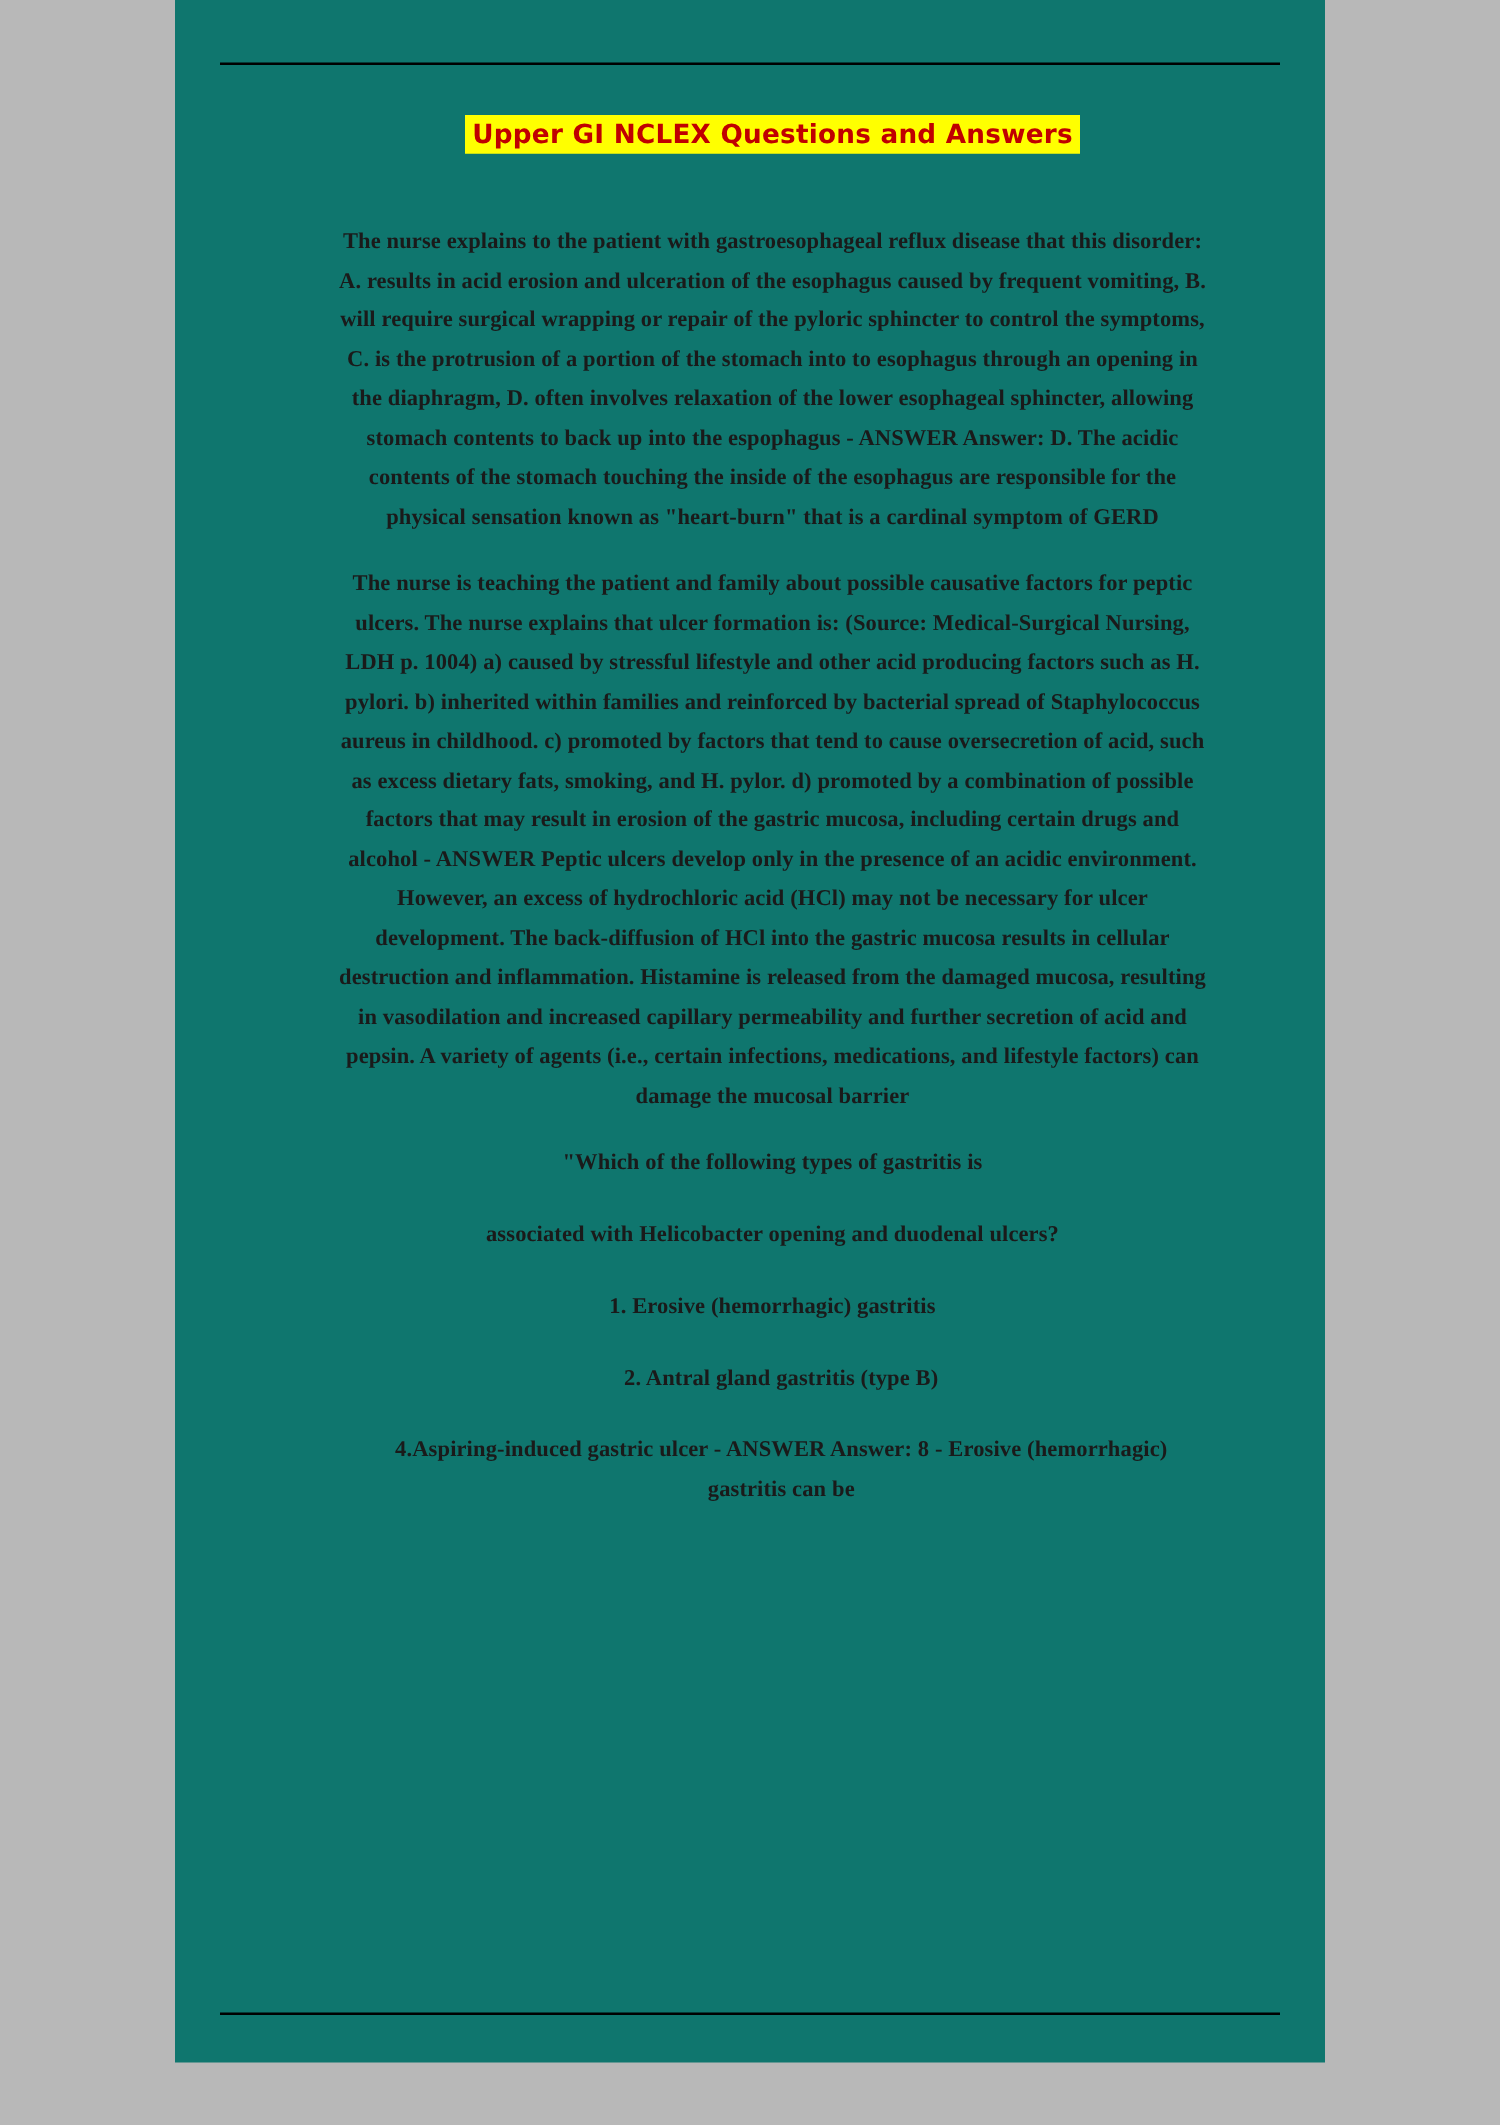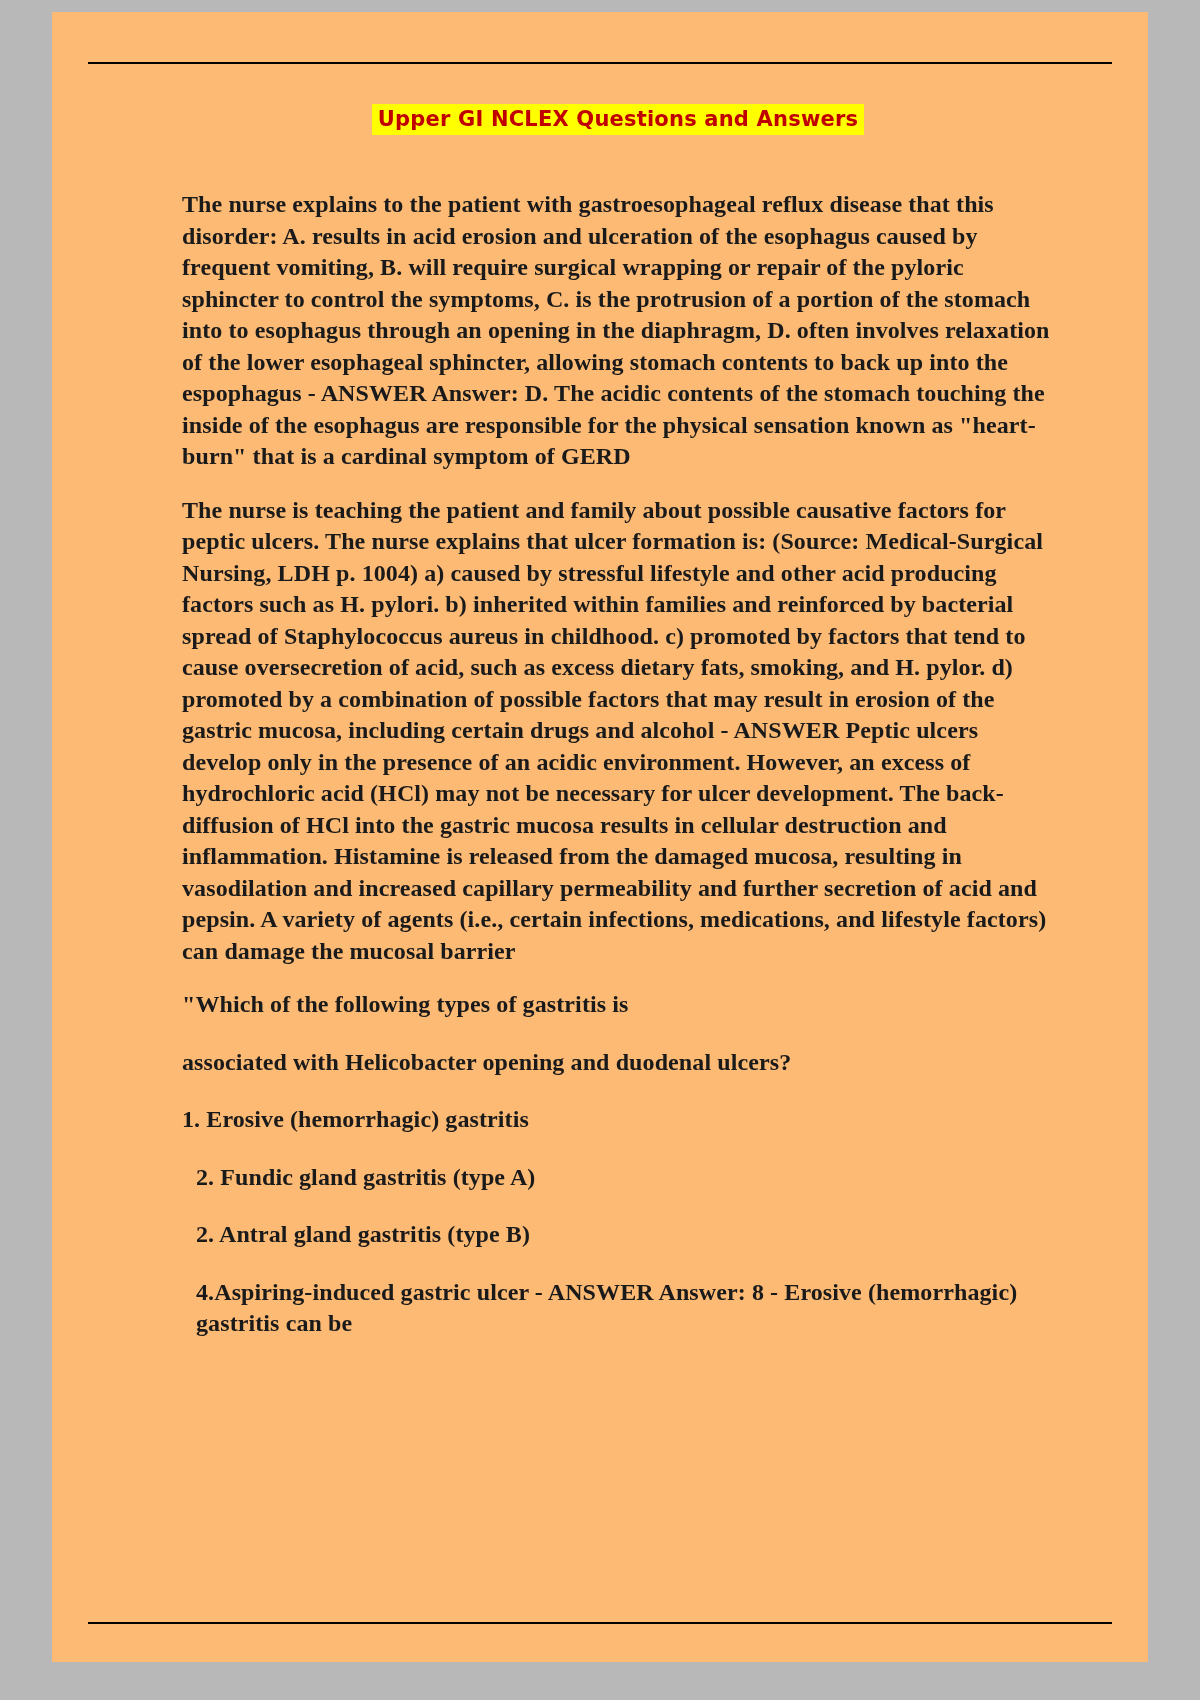--- a/index.html
+++ b/index.html
@@ -7,24 +7,24 @@
     padding: 0;
     background: #b8b8b8;
   }
   body {
     width: 1200px;
     height: 1700px;
     font-family: "Liberation Serif", serif;
   }
   .page {
     position: relative;
-    width: 1096px;
+    width: 920px;
     height: 1650px;
-    margin: 12px auto;
-    background: #fdba74;
+    margin: 0 auto;
+    background: #0f766e;
     box-sizing: border-box;
   }
   .rule-top {
     position: absolute;
     left: 36px;
     right: 36px;
     top: 50px;
     border-top: 2px solid #000;
   }
   .rule-bottom {
@@ -48,26 +48,26 @@
     font-size: 21px;
     color: #c00000;
     margin: 0 0 58px 0;
   }
   .doc-title span.hl {
     background: #ffff00;
     padding: 3px 6px 4px 6px;
     letter-spacing: 0.2px;
   }
   p.para {
-    font-size: 24px;
+    font-size: 18px;
     line-height: 31.5px;
     font-weight: bold;
     color: #1a1a1a;
     margin: 0 0 22px 0;
-    text-align: left;
+    text-align: center;
     letter-spacing: 0.1px;
   }
   p.short {
     margin-bottom: 26px;
   }
   p.indent1 {
     padding-left: 14px;
   }
   p.list-item {
     margin-bottom: 26px;
@@ -89,21 +89,20 @@
     <p class="para">The nurse explains to the patient with gastroesophageal reflux disease that this disorder: A. results in acid erosion and ulceration of the esophagus caused by frequent vomiting, B. will require surgical wrapping or repair of the pyloric sphincter to control the symptoms, C. is the protrusion of a portion of the stomach into to esophagus through an opening in the diaphragm, D. often involves relaxation of the lower esophageal sphincter, allowing stomach contents to back up into the espophagus - ANSWER    Answer: D. The acidic contents of the stomach touching the inside of the esophagus are responsible for the physical sensation known as "heart-burn" that is a cardinal symptom of GERD</p>
 
     <p class="para">The nurse is teaching the patient and family about possible causative factors for peptic ulcers. The nurse explains that ulcer formation is: (Source: Medical-Surgical Nursing, LDH p. 1004) a) caused by stressful lifestyle and other acid producing factors such as H. pylori. b) inherited within families and reinforced by bacterial spread of Staphylococcus aureus in childhood. c) promoted by factors that tend to cause oversecretion of acid, such as excess dietary fats, smoking, and H. pylor. d) promoted by a combination of possible factors that may result in erosion of the gastric mucosa, including certain drugs and alcohol - ANSWER    Peptic ulcers develop only in the presence of an acidic environment. However, an excess of hydrochloric acid (HCl) may not be necessary for ulcer development. The back-diffusion of HCl into the gastric mucosa results in cellular destruction and inflammation. Histamine is released from the damaged mucosa, resulting in vasodilation and increased capillary permeability and further secretion of acid and pepsin. A variety of agents (i.e., certain infections, medications, and lifestyle factors) can damage the mucosal barrier</p>
 
     <p class="para short">"Which of the following types of gastritis is</p>
 
     <p class="para short">associated with Helicobacter opening and duodenal ulcers?</p>
 
     <p class="para list-item">1. Erosive (hemorrhagic) gastritis</p>
 
-    <p class="para list-item indent1">2. Fundic gland gastritis (type A)</p>
 
     <p class="para list-item indent1">2. Antral gland gastritis (type B)</p>
 
     <p class="para list-item indent1">4.Aspiring-induced gastric ulcer - ANSWER    Answer: 8 - Erosive (hemorrhagic) gastritis can be</p>
 
   </div>
 
   <div class="rule-bottom"></div>
 
 </div>

